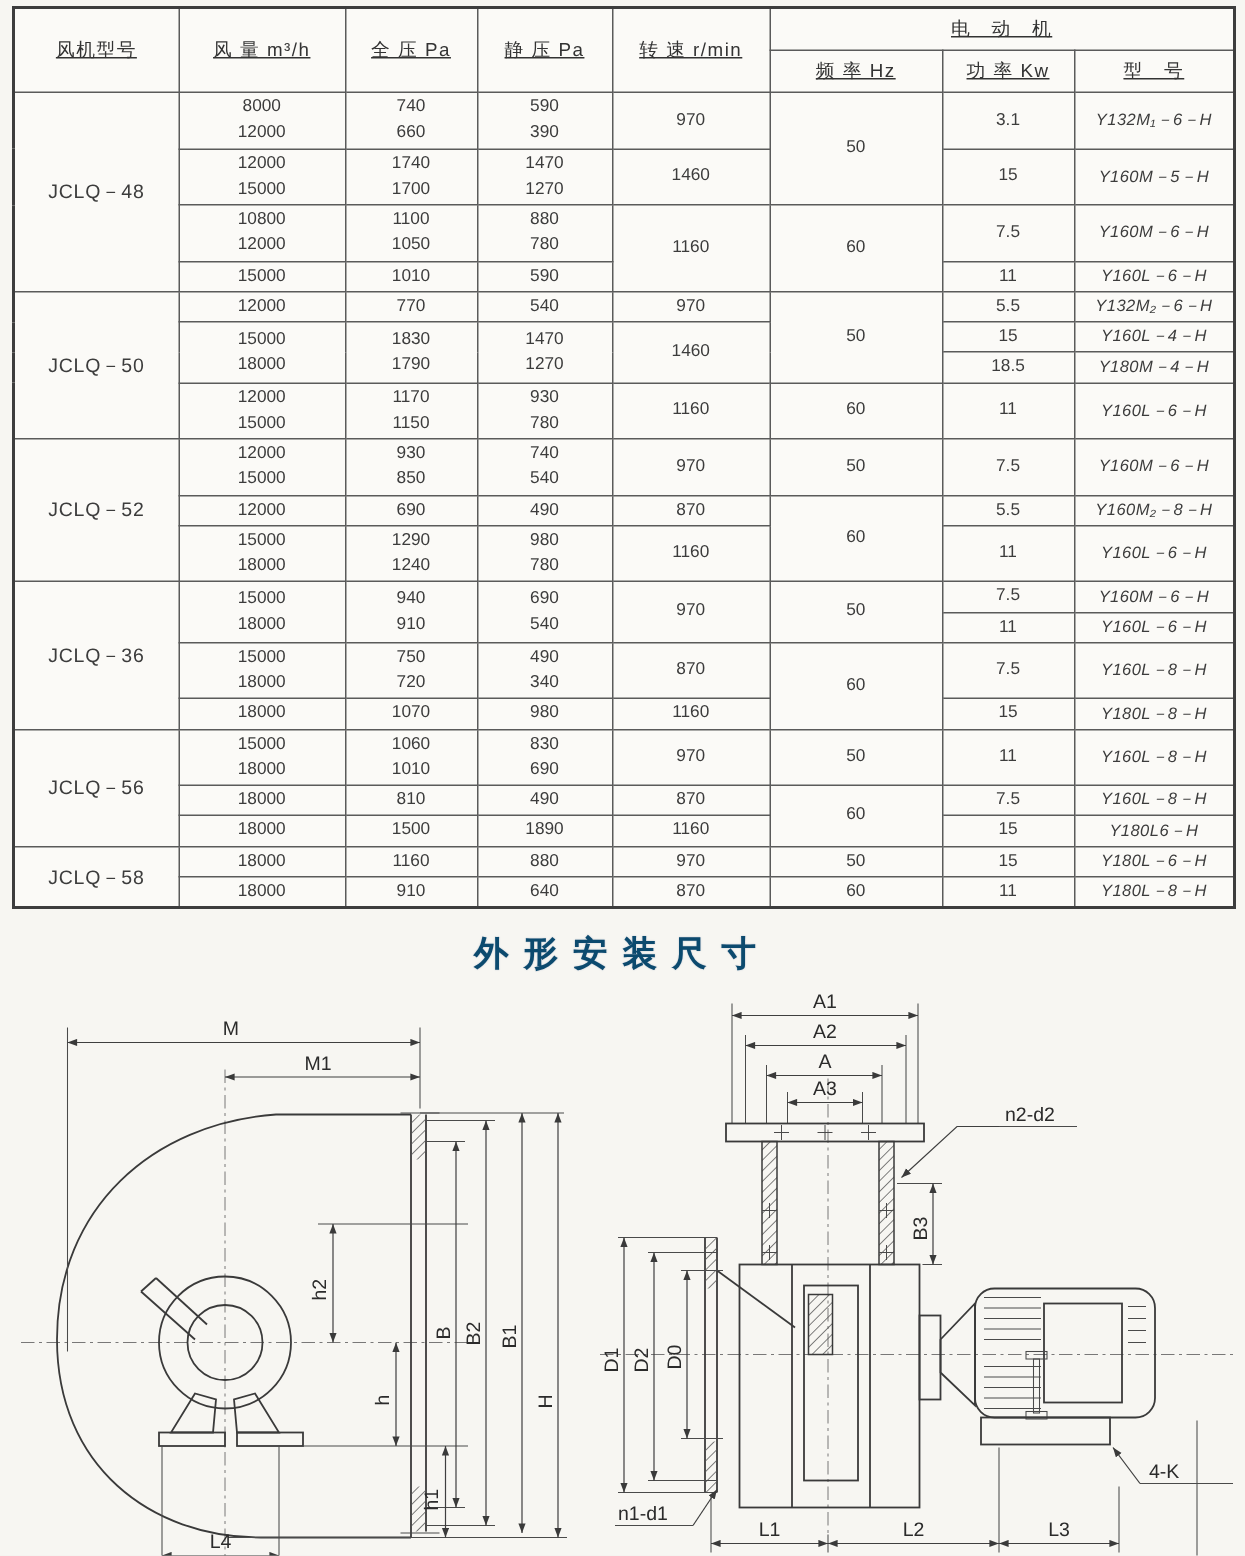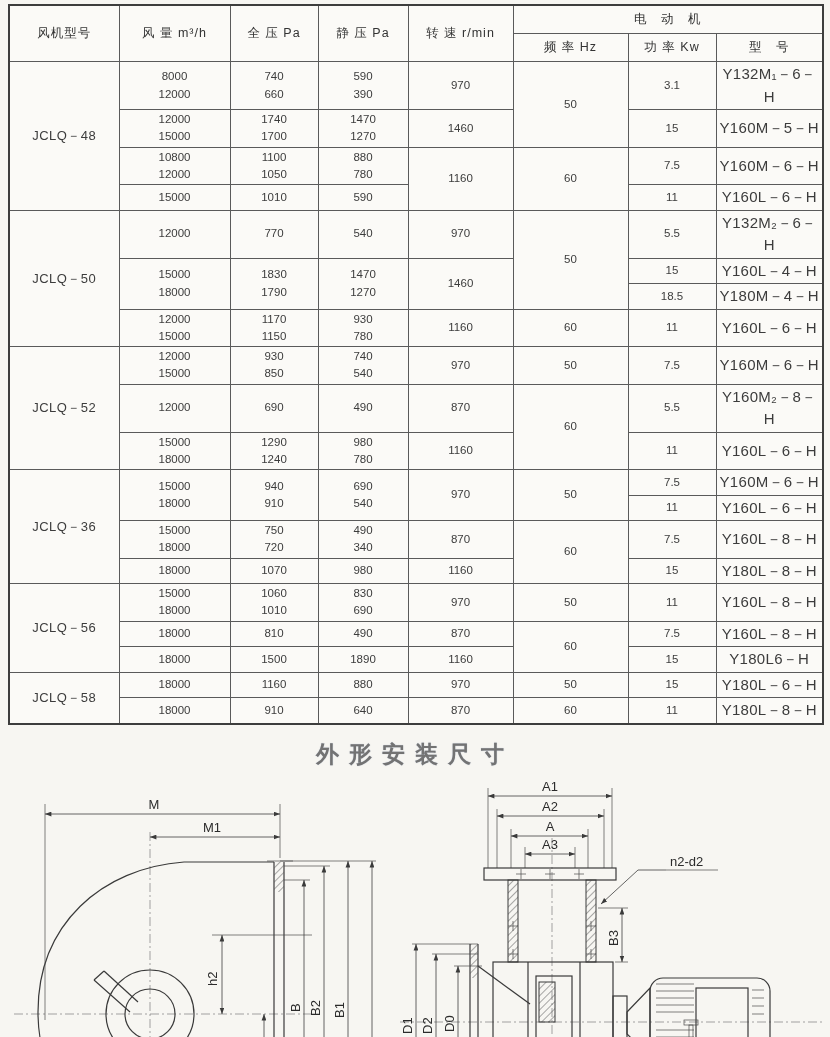--- a/index.html
+++ b/index.html
@@ -3,26 +3,26 @@
 <meta charset="utf-8">
 <style>
   html,body{margin:0;padding:0;}
   body{font-family:"Liberation Sans",sans-serif;background:#e9e9e6;}
   .page{position:relative;width:830px;height:1037px;margin:0 auto;background:#f7f6f2;overflow:hidden;}
   
   table.spec{border-collapse:collapse;table-layout:fixed;width:814px;margin:4px 8px 0 8px;
     background:#fbfaf7;border:2px solid #3d3d3d;}
   table.spec th,table.spec td{border:1px solid #5a5a5a;text-align:center;vertical-align:middle;
     color:#3c3c3c;padding:1px 2px;white-space:pre-line;line-height:1.5;font-size:11.5px;font-weight:normal;}
-  table.spec th{font-size:12.5px;letter-spacing:1px;height:25px;color:#333;}
+  table.spec th{font-size:12.5px;letter-spacing:1px;height:25px;color:#333;text-decoration:underline;}
   table.spec td.model{font-size:13px;letter-spacing:.5px;}
-  table.spec td.motor{font-size:15px;letter-spacing:.3px;}
+  table.spec td.motor{font-size:11px;letter-spacing:.3px;font-style:italic;}
   
   .section-title{margin:14px 0 4px 0;text-align:center;font-size:23px;font-weight:bold;
-    color:#737373;letter-spacing:10px;text-shadow:0 0 1px rgba(30,60,120,.35);}
+    color:#0c4a6e;letter-spacing:10px;text-shadow:0 0 1px rgba(30,60,120,.35);}
   
   .drawings{position:relative;width:830px;height:425px;}
   .drawings svg{position:absolute;}
   svg text{font-family:"Liberation Sans",sans-serif;font-size:13px;fill:#2b2b2b;}
   .ol{stroke:#3a3a3a;stroke-width:1.2;fill:none;}
   .tl{stroke:#4a4a4a;stroke-width:.7;fill:none;}
   .dim{stroke:#3f3f3f;stroke-width:.8;fill:none;}
   .cl{stroke:#6a6a6a;stroke-width:.6;fill:none;stroke-dasharray:9 3 2 3;}
 </style>
 </head>

